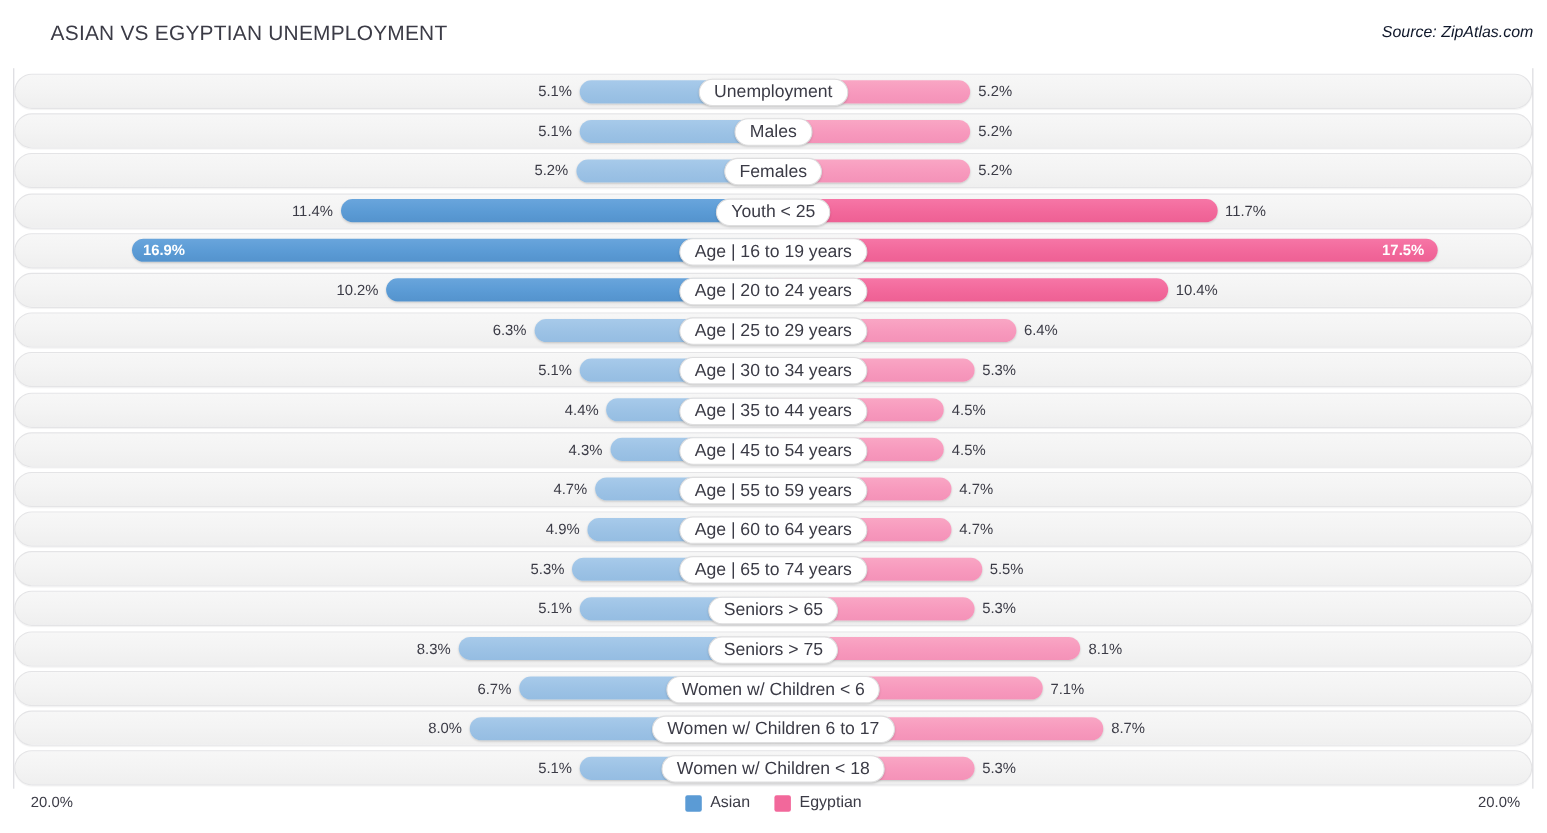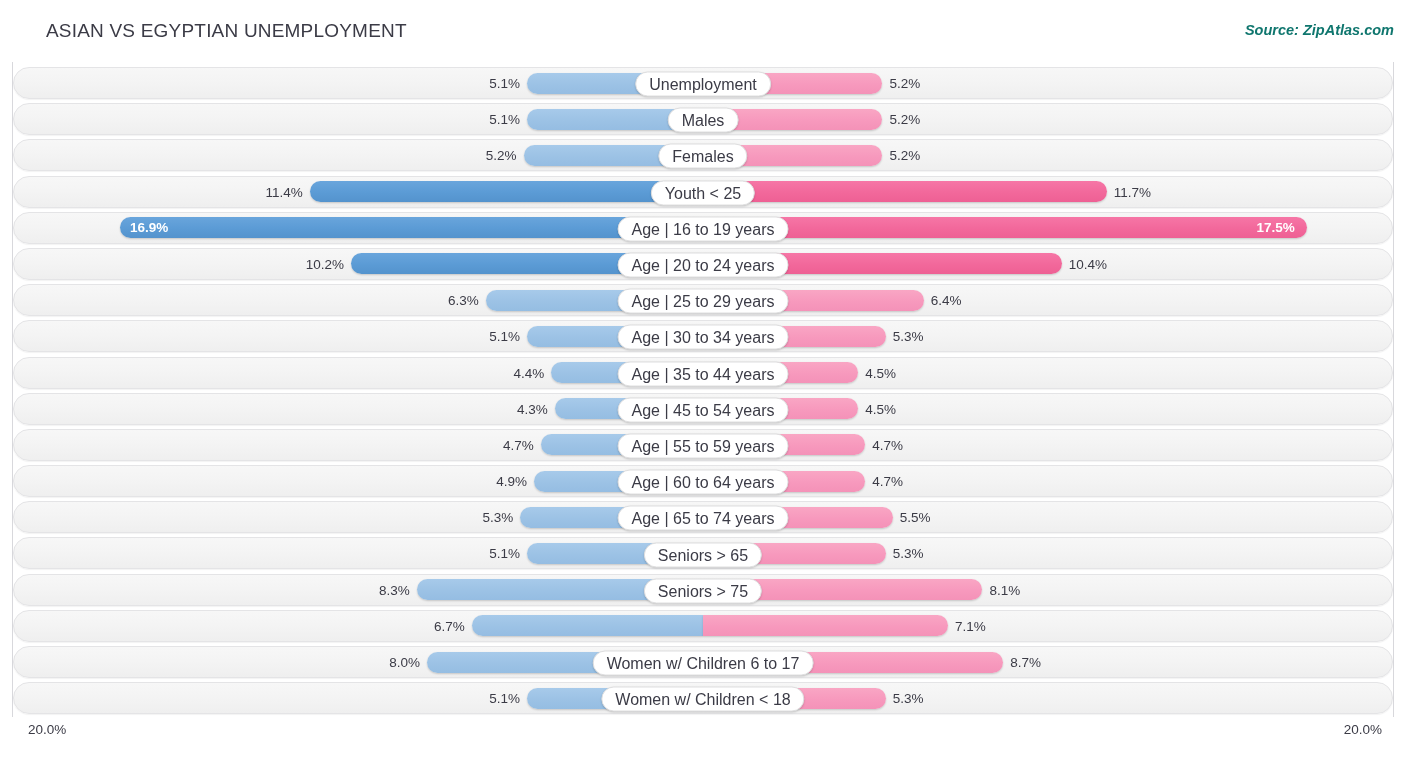--- a/index.html
+++ b/index.html
@@ -33,22 +33,22 @@
     letter-spacing: 0.2px;
     white-space: nowrap;
     margin-left: 34px;
   }
   .source-note {
     position: absolute;
     right: 12px;
     top: 22px;
     font-size: 14.5px;
     font-style: italic;
-    font-weight: bold;
-    color: #0f766e;
+    font-weight: normal;
+    color: #0f172a;
     white-space: nowrap;
   }
 
   
   .plot {
     position: absolute;
     left: 12px;
     right: 12px;
     top: 62px;
     height: 655px;
@@ -460,20 +460,21 @@
               <div class="bar left blue" style="width: 33.5%;">
                 <span class="val out-left">6.7%</span>
               </div>
             </div>
             <div class="side right">
               <div class="bar right pink" style="width: 35.5%;">
                 <span class="val out-right">7.1%</span>
               </div>
             </div>
           </div>
+          <div class="pill">Women w/ Children &lt; 6</div>
         </div>
         <div class="row">
           <div class="track"></div>
           <div class="bars">
             <div class="side left">
               <div class="bar left blue" style="width: 40%;">
                 <span class="val out-left">8.0%</span>
               </div>
             </div>
             <div class="side right">
@@ -499,15 +500,25 @@
             </div>
           </div>
           <div class="pill">Women w/ Children &lt; 18</div>
         </div>
       </div>
   </div>
 
   <div class="footer">
     <div class="axis-left">20.0%</div>
     <div class="axis-right">20.0%</div>
+    <div class="legend" id="legend">
+        <div class="legend-item">
+          <span class="swatch" style="background: rgb(91, 155, 213);"></span>
+          <span>Asian</span>
+        </div>
+        <div class="legend-item">
+          <span class="swatch" style="background: rgb(242, 104, 155);"></span>
+          <span>Egyptian</span>
+        </div>
+      </div>
   </div>
 
 </div>
 
 </body></html>

